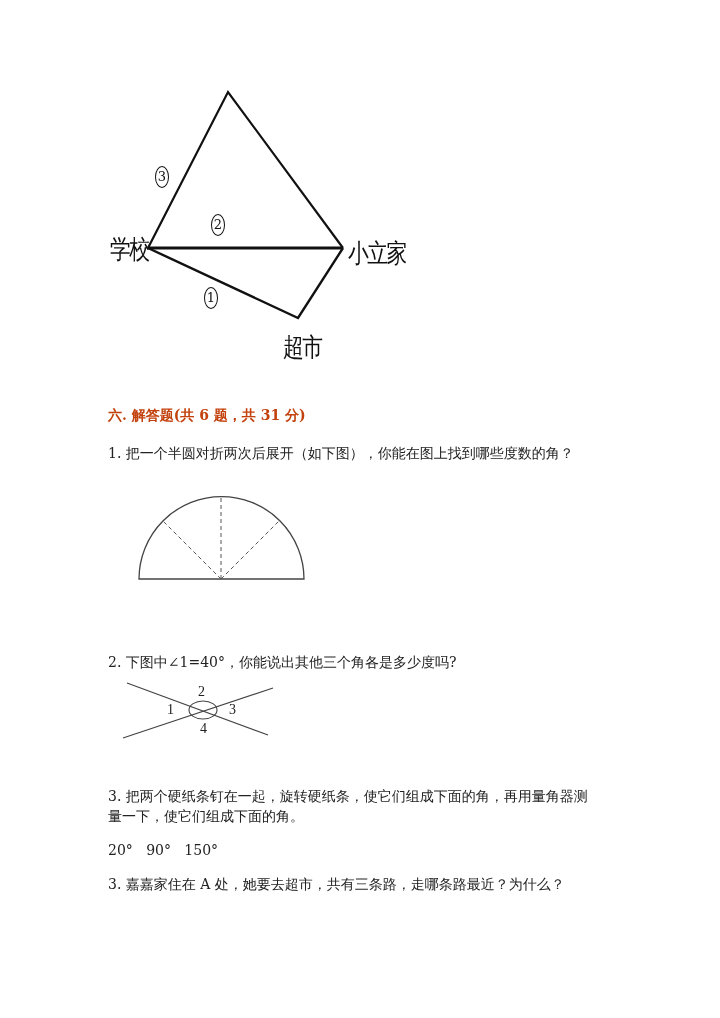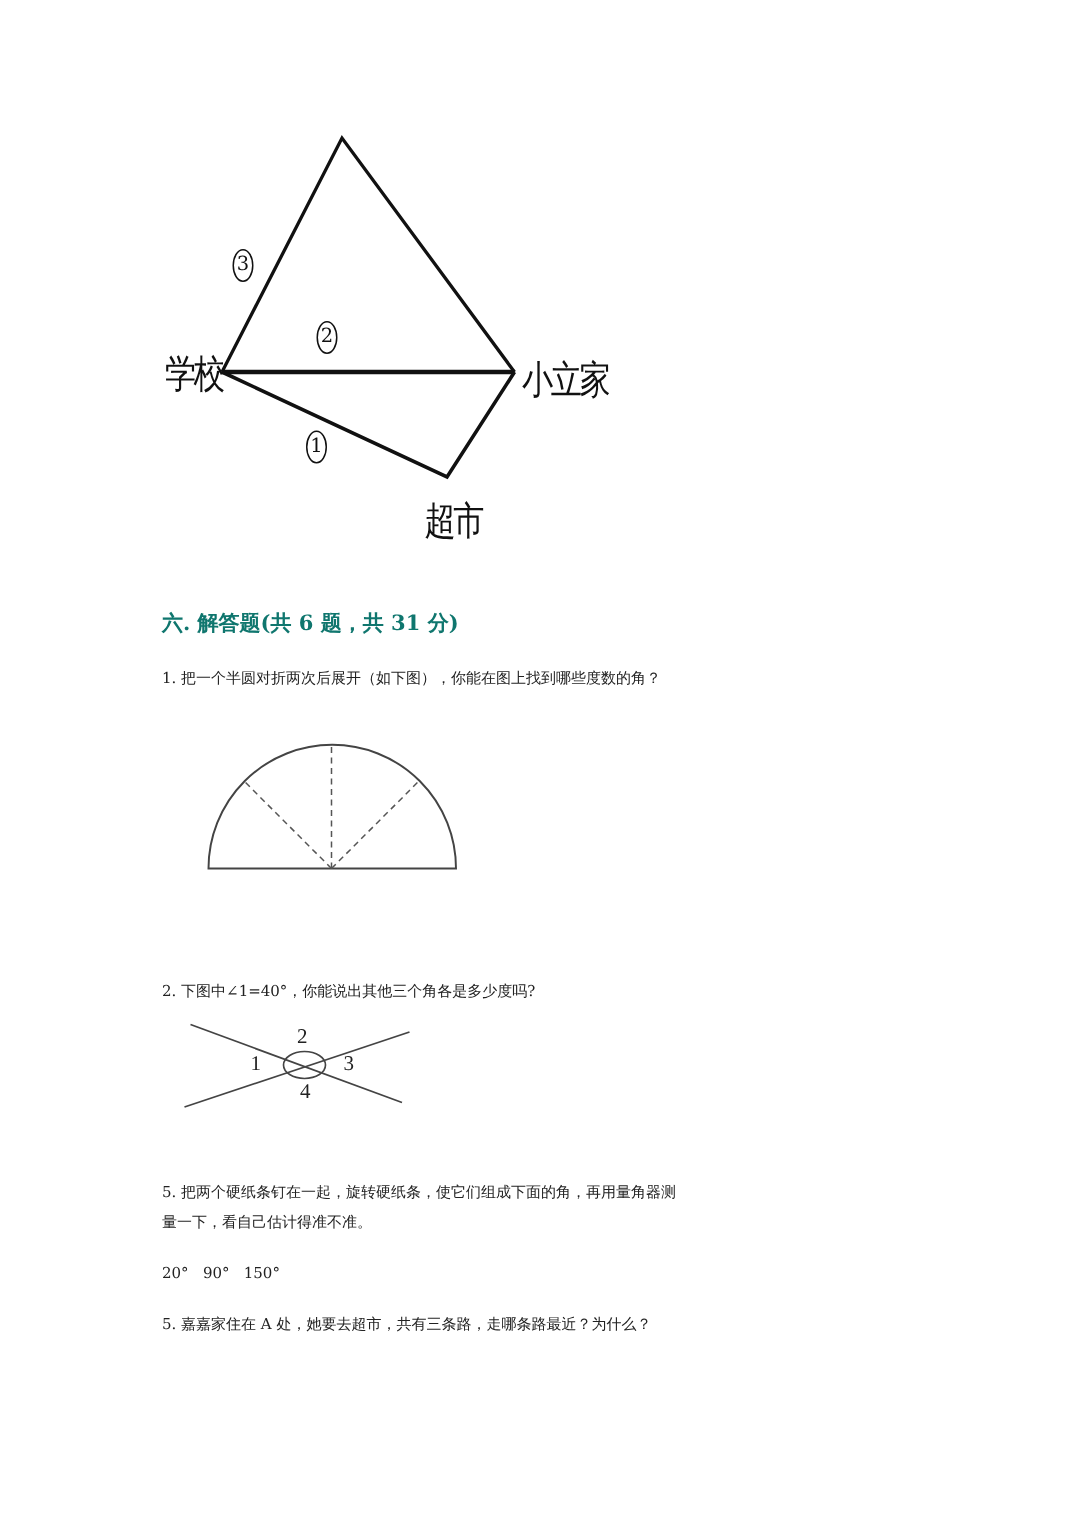--- a/index.html
+++ b/index.html
@@ -1,22 +1,22 @@
 <!DOCTYPE html>
 <html><head>
 <meta charset="utf-8">
 <style>
   html, body { margin: 0; padding: 0; background: #ffffff; }
   body { width: 720px; height: 1018px; position: relative; overflow: hidden;
          font-family: "DejaVu Serif", "Liberation Serif", serif; color: #222; }
   .fig { position: absolute; left: 0; top: 0; }
   .label-cn { position: absolute; font-family: "DejaVu Sans", "Liberation Sans", sans-serif;
               font-size: 26px; color: #111; letter-spacing: -2px; transform: scaleX(0.8); transform-origin: left top; }
-  .heading { position: absolute; left: 108px; top: 407px; font-size: 14px; font-weight: bold; color: #0f766e; }
-  .q { position: absolute; left: 108px; font-size: 10px; color: #222; line-height: 24px; }
+  .heading { position: absolute; left: 108px; top: 407px; font-size: 14px; font-weight: bold; color: #c2410c; }
+  .q { position: absolute; left: 108px; font-size: 14px; color: #222; line-height: 24px; }
   .circ { position: absolute; font-family: "DejaVu Serif", serif; font-size: 13px;
           border: 1.5px solid #111; border-radius: 50%; width: 12px; height: 20px;
           text-align: center; line-height: 20px; color: #111; }
   .num { position: absolute; font-family: "Liberation Serif", serif; font-size: 14px; color: #222; }
 </style>
 </head>
 <body>
 
 <div>
   <svg class="fig" width="720" height="400">
@@ -49,17 +49,17 @@
 <svg class="fig" width="720" height="1018">
   <line x1="127" y1="683" x2="268" y2="735" stroke="#444" stroke-width="1.2"></line>
   <line x1="123" y1="738" x2="273" y2="688" stroke="#444" stroke-width="1.2"></line>
   <ellipse cx="203" cy="710" rx="14" ry="9" fill="none" stroke="#444" stroke-width="1.1"></ellipse>
 </svg>
 <div class="num" style="left:198px; top:684px;">2</div>
 <div class="num" style="left:167px; top:702px;">1</div>
 <div class="num" style="left:229px; top:702px;">3</div>
 <div class="num" style="left:200px; top:721px;">4</div>
 
-<div class="q" style="top:784px;">5. 把两个硬纸条钉在一起，旋转硬纸条，使它们组成下面的角，再用量角器测</div>
-<div class="q" style="top:804px;">量一下，看自己估计得准不准。</div>
+<div class="q" style="top:784px;">3. 把两个硬纸条钉在一起，旋转硬纸条，使它们组成下面的角，再用量角器测</div>
+<div class="q" style="top:804px;">量一下，使它们组成下面的角。</div>
 <div class="q" style="top:838px; white-space:pre;">20°   90°   150°</div>
 
-<div class="q" style="top:872px;">5. 嘉嘉家住在 A 处，她要去超市，共有三条路，走哪条路最近？为什么？</div>
+<div class="q" style="top:872px;">3. 嘉嘉家住在 A 处，她要去超市，共有三条路，走哪条路最近？为什么？</div>
 
 </body></html>

